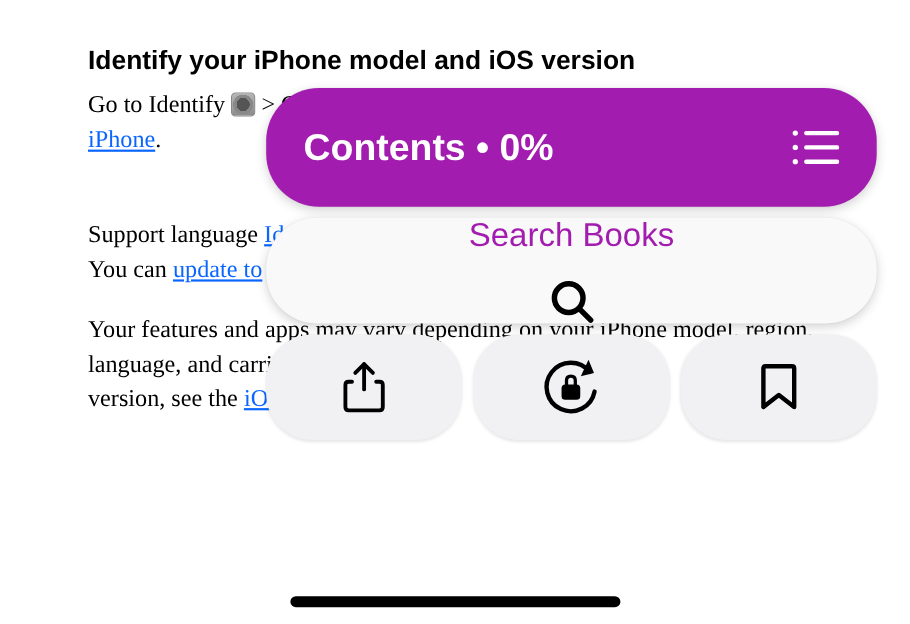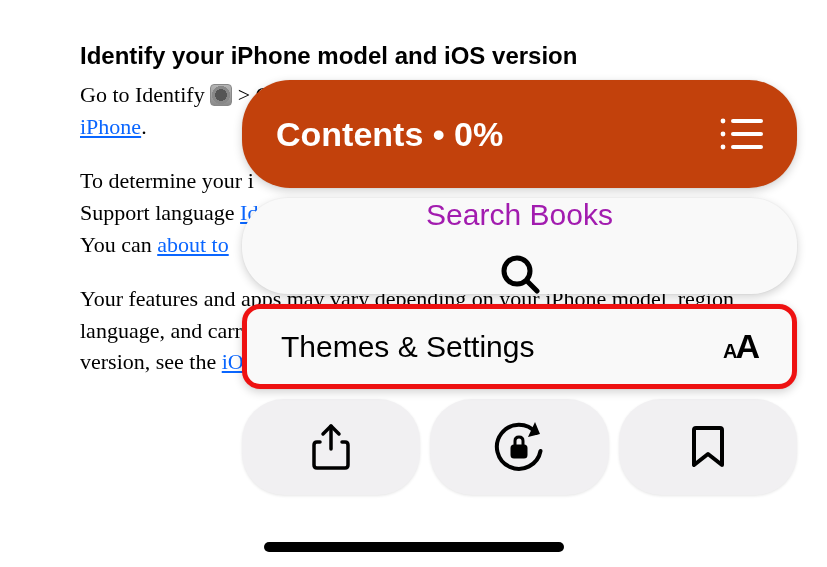--- a/index.html
+++ b/index.html
@@ -75,21 +75,21 @@
     padding: 0 34px;
     height: 96px;
     box-shadow: 0 3px 10px rgba(0,0,0,0.18), 0 0 0 1px rgba(0,0,0,0.02);
   }
   .pill span.label {
     font-size: 30px;
     font-weight: 500;
   }
 
   .pill.dark {
-    background: #c2410c;
+    background: #a21caf;
     color: #fff;
     height: 108px;
     border-radius: 48px;
   }
   .pill.dark span.label {
     font-size: 34px;
     font-weight: 600;
   }
   .pill.white {
     background: #f9f9f9;
@@ -147,23 +147,23 @@
 <div class="page">
 
   <div class="content-area">
     <h2>Identify your iPhone model and iOS version</h2>
 
     <p>
       <span>Go to Identify </span><span class="settings-icon"></span><span> &gt; General &gt; About. See </span><a href="#">Get information about your iPhone</a><span>.</span>
     </p>
 
     <p>
-      <span>To determine your i</span><br>
+      <br>
       <span>Support language </span><a href="#">Identi</a><br>
-      <span>You can </span><a href="#">about to </a>
+      <span>You can </span><a href="#">update to </a>
     </p>
 
     <p>
       <span>Your features and apps may vary depending on your iPhone model, region, language, and carri</span><br>
       <span>version, see the </span><a href="#">iOS</a>
     </p>
   </div>
 
   <div class="panel-wrap">
 
@@ -184,24 +184,20 @@
     <div class="pill white">
       <span class="label">Search Books</span>
       <svg width="40" height="40" viewBox="0 0 40 40">
         <g stroke="#000" stroke-width="5" stroke-linecap="round" fill="none">
           <circle cx="17" cy="17" r="13"></circle>
           <line x1="27" y1="27" x2="37" y2="37"></line>
         </g>
       </svg>
     </div>
 
-    <div class="pill themes">
-      <span class="label">Themes &amp; Settings</span>
-      <span class="text-size-icon"><span class="small">A</span><span class="big">A</span></span>
-    </div>
 
     <div class="button-row">
       <div class="round-btn">
         <svg width="40" height="48" viewBox="0 0 40 48">
           <g stroke="#000" stroke-width="3.5" fill="none" stroke-linecap="round" stroke-linejoin="round">
             <path d="M20 3 L20 26"></path>
             <path d="M12 11 L20 3 L28 11"></path>
             <path d="M9 19 L6 19 Q3 19 3 22 L3 42 Q3 45 6 45 L34 45 Q37 45 37 42 L37 22 Q37 19 34 19 L31 19"></path>
           </g>
         </svg>

